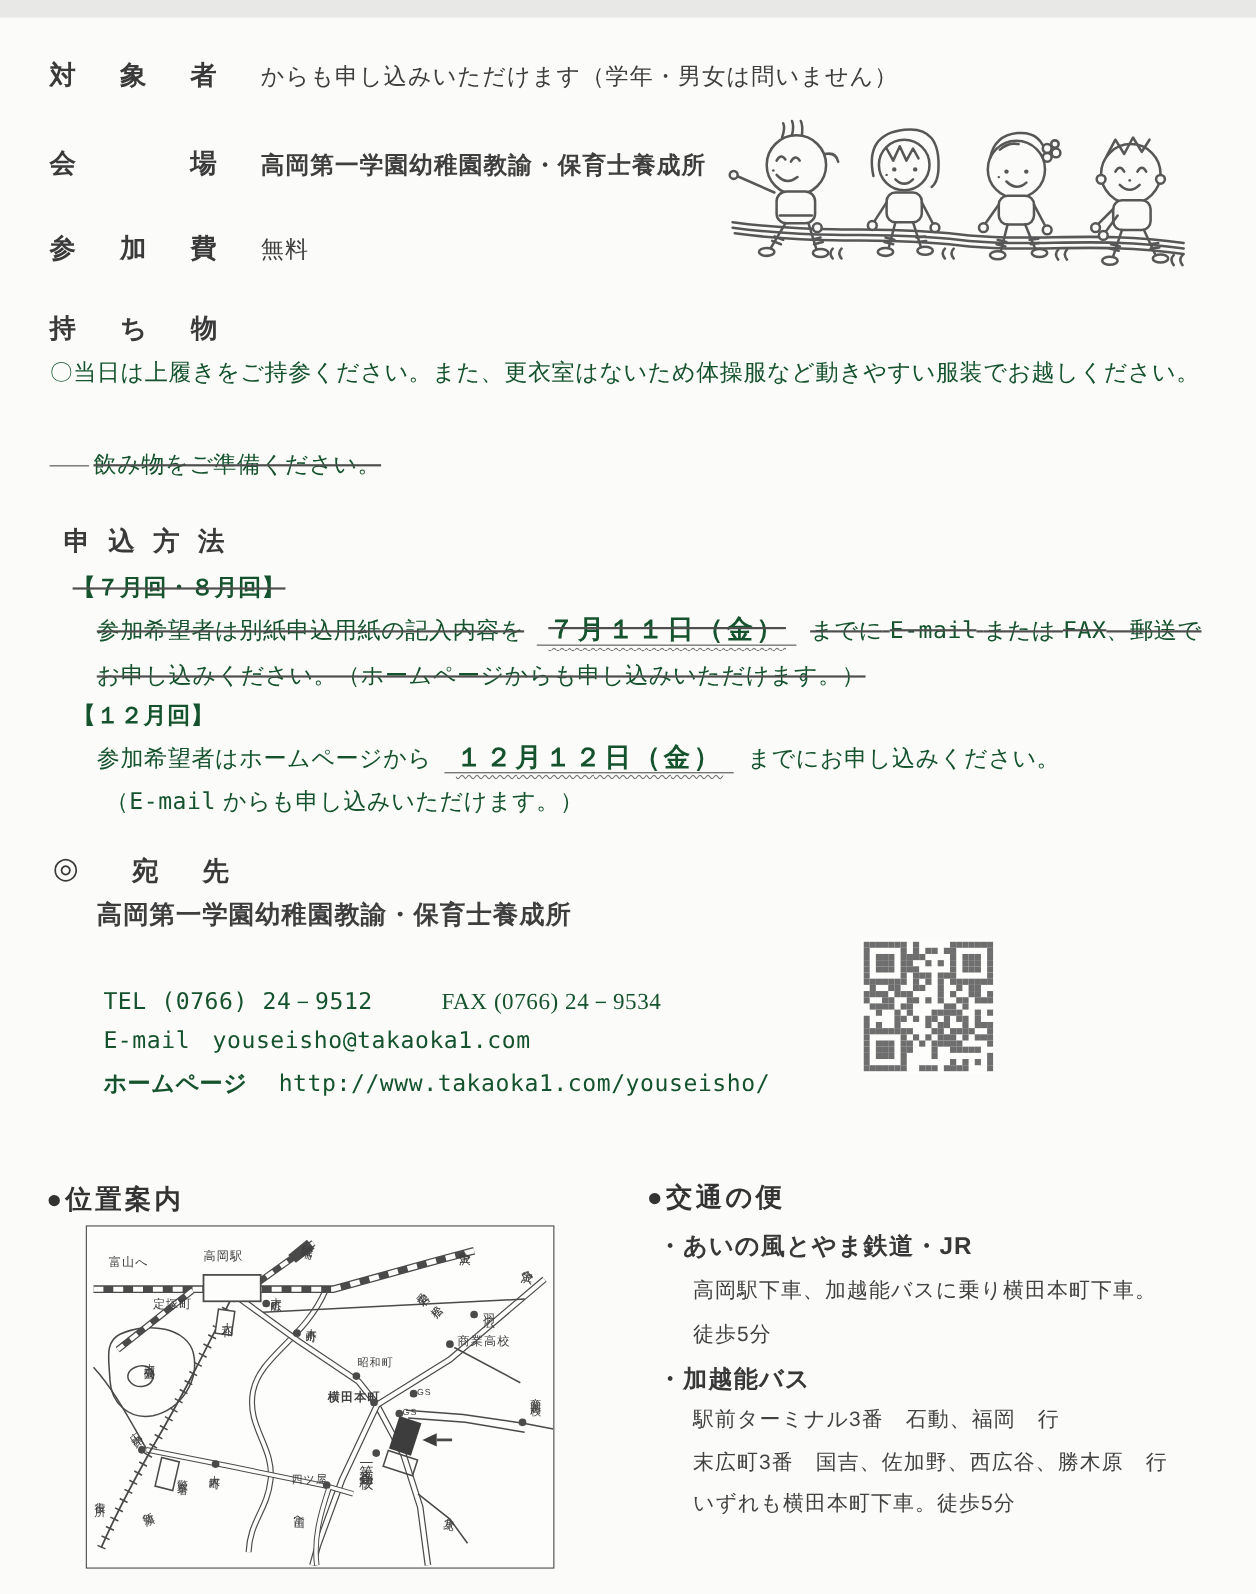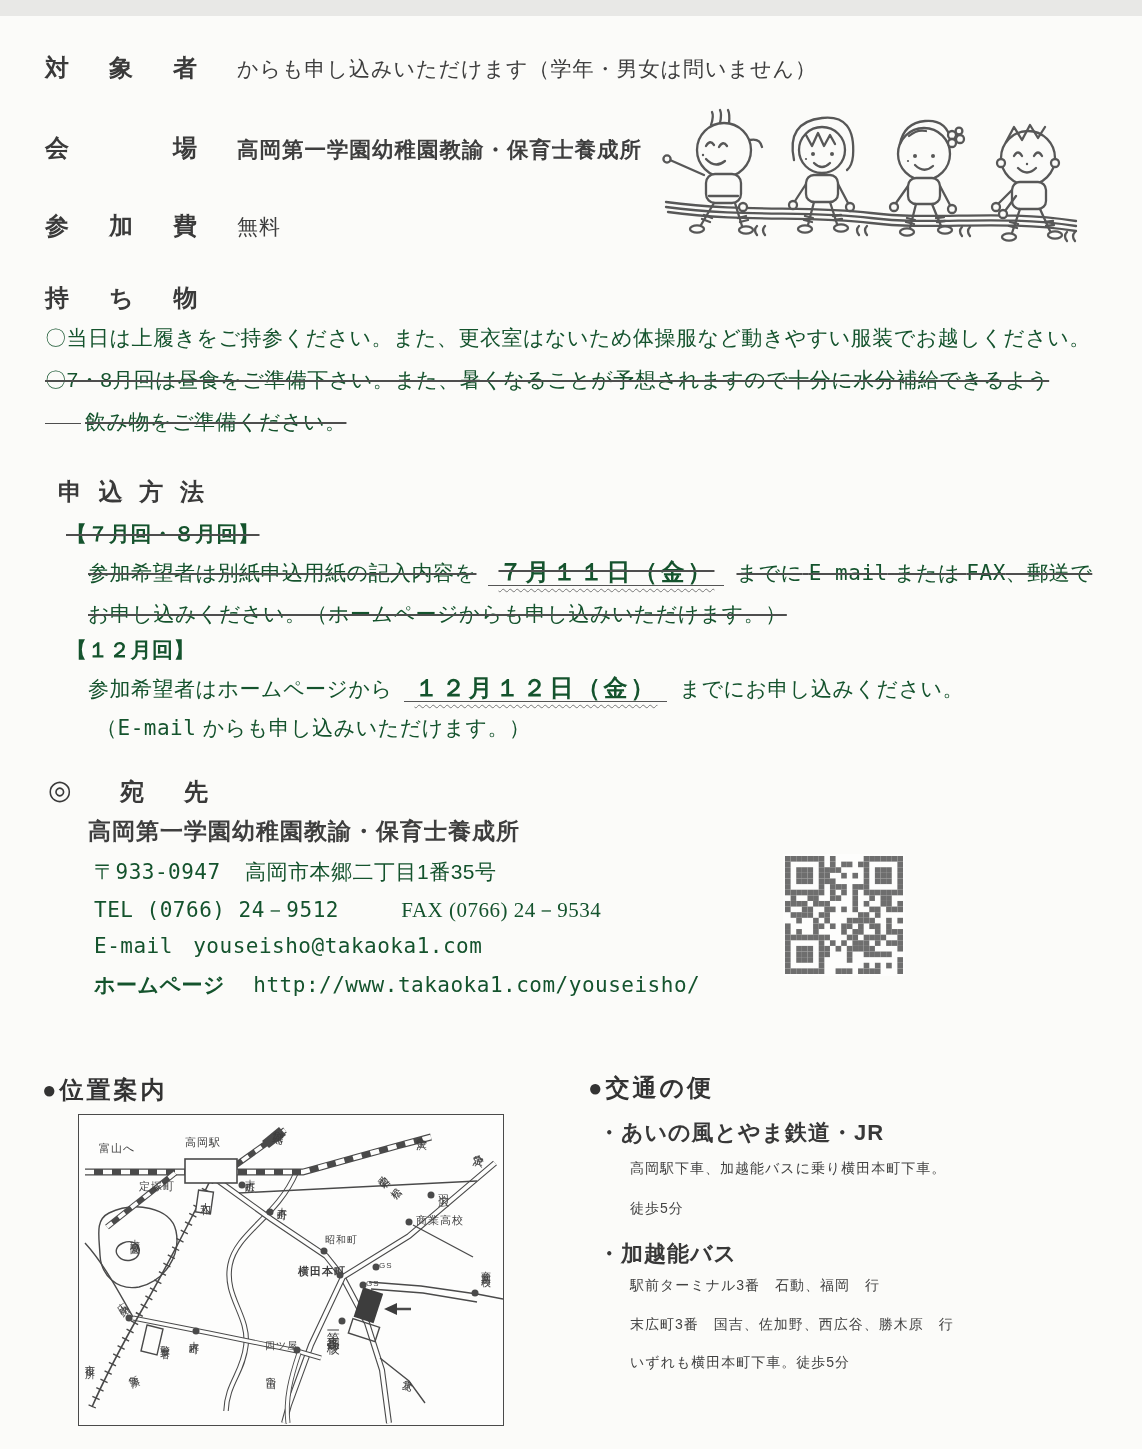--- a/index.html
+++ b/index.html
@@ -19,21 +19,21 @@
   .u-date{
     font-weight:700;font-size:24px;letter-spacing:3px;padding:0 10px;margin:0 12px;
     border-bottom:1.6px solid #555;
     text-decoration:underline;text-decoration-style:wavy;text-decoration-color:#777;
     text-decoration-thickness:1px;text-underline-offset:8px;
   }
   .mono{font-family:"DejaVu Sans Mono","Liberation Mono",monospace;}
   .lead-strike{display:inline-block;width:36px;height:0;border-top:1.6px solid #4e4e4e;vertical-align:middle;margin-right:4px;}
   .sec-hd{font-size:24px;font-weight:700;letter-spacing:3px;color:#333;}
   .acc-title{font-size:22px;font-weight:700;letter-spacing:1px;color:#383838;}
-  .acc-line{font-size:14px;letter-spacing:1px;color:#424242;}
+  .acc-line{font-size:19px;letter-spacing:1px;color:#424242;}
   .qr-box{position:absolute;left:783px;top:838px;width:122px;height:122px;background:#fdfdfc;}
   .qr-box svg{position:absolute;left:2px;top:2px;}
   .map-box{
     position:absolute;left:78px;top:1098px;width:424px;height:310px;
     border:1.6px solid #4a4a4a;background:#fdfdfc;
   }
   .map-box svg.roads{position:absolute;left:0;top:0;}
   .map-label{
     position:absolute;font-size:11px;color:#3e3e3e;letter-spacing:1px;line-height:1.05;
     transform-origin:left top;white-space:nowrap;
@@ -145,21 +145,20 @@
         <path d="M354 114 l8 2 M353 118 l8 2 M389 114 l8 -1 M390 118 l8 -1"></path>
         <ellipse cx="353" cy="129" rx="7" ry="3.6" fill="#fbfbf9"></ellipse>
         <ellipse cx="399" cy="127" rx="7" ry="3.6" fill="#fbfbf9"></ellipse>
         <path d="M411 124 q-4 4 0 9 M419 124 q-4 4 0 9"></path>
       </g>
     </svg>
   </div>
 
   <div class="abs hd" style="left:45px;top:266px;">持　ち　物</div>
   <div class="abs body-t" style="left:45px;top:308px;">〇当日は上履きをご持参ください。また、更衣室はないため体操服など動きやすい服装でお越しください。</div>
-  <div class="abs body-t strike" style="left:45px;top:350px;">〇7・8月回は昼食をご準備下さい。また、暑くなることが予想されますので十分に水分補給できるよう</div>
   <div class="abs body-t" style="left:45px;top:392px;">
     <span class="lead-strike"></span><span class="strike">飲み物をご準備ください。</span>
   </div>
 
   <div class="abs hd2" style="left:58px;top:460px;">申 込 方 法</div>
   <div class="abs body-t strike" style="left:66px;top:504px;font-weight:600;">【７月回・８月回】</div>
   <div class="abs body-t strike" style="left:88px;top:540px;">
     <span>参加希望者は別紙申込用紙の記入内容を</span><span class="u-date">７月１１日（金）</span><span>までに</span>
     <span class="mono">E-mail</span>
     <span>または</span>
@@ -170,24 +169,20 @@
   <div class="abs body-t" style="left:88px;top:656px;">
     <span>参加希望者はホームページから</span><span class="u-date">１２月１２日（金）</span><span>までにお申し込みください。</span>
   </div>
   <div class="abs body-t" style="left:96px;top:698px;">
     <span>（</span><span class="mono">E-mail</span><span> からも申し込みいただけます。）</span>
   </div>
 
   <div class="abs" style="left:48px;top:758px;font-size:27px;color:#3a3a3a;">◎</div>
   <div class="abs hd" style="left:120px;top:760px;">宛　先</div>
   <div class="abs" style="left:88px;top:800px;font-size:23px;font-weight:700;letter-spacing:1px;">高岡第一学園幼稚園教諭・保育士養成所</div>
-  <div class="abs body-t" style="left:94px;top:842px;">
-    <span class="mono">〒933-0947</span>
-    <span style="margin-left:18px;">高岡市本郷二丁目1番35号</span>
-  </div>
   <div class="abs body-t" style="left:94px;top:880px;">
     <span class="mono">TEL (0766) 24－9512</span>
     <span class="mono" style="margin-left:56px;font-family:Liberation Serif, serif;">FAX (0766) 24－9534</span>
   </div>
   <div class="abs body-t" style="left:94px;top:918px;">
     <span class="mono">E-mail</span>
     <span class="mono" style="margin-left:14px;">youseisho@takaoka1.com</span>
   </div>
   <div class="abs body-t" style="left:94px;top:955px;">
     <span style="font-weight:600;">ホームページ</span>

